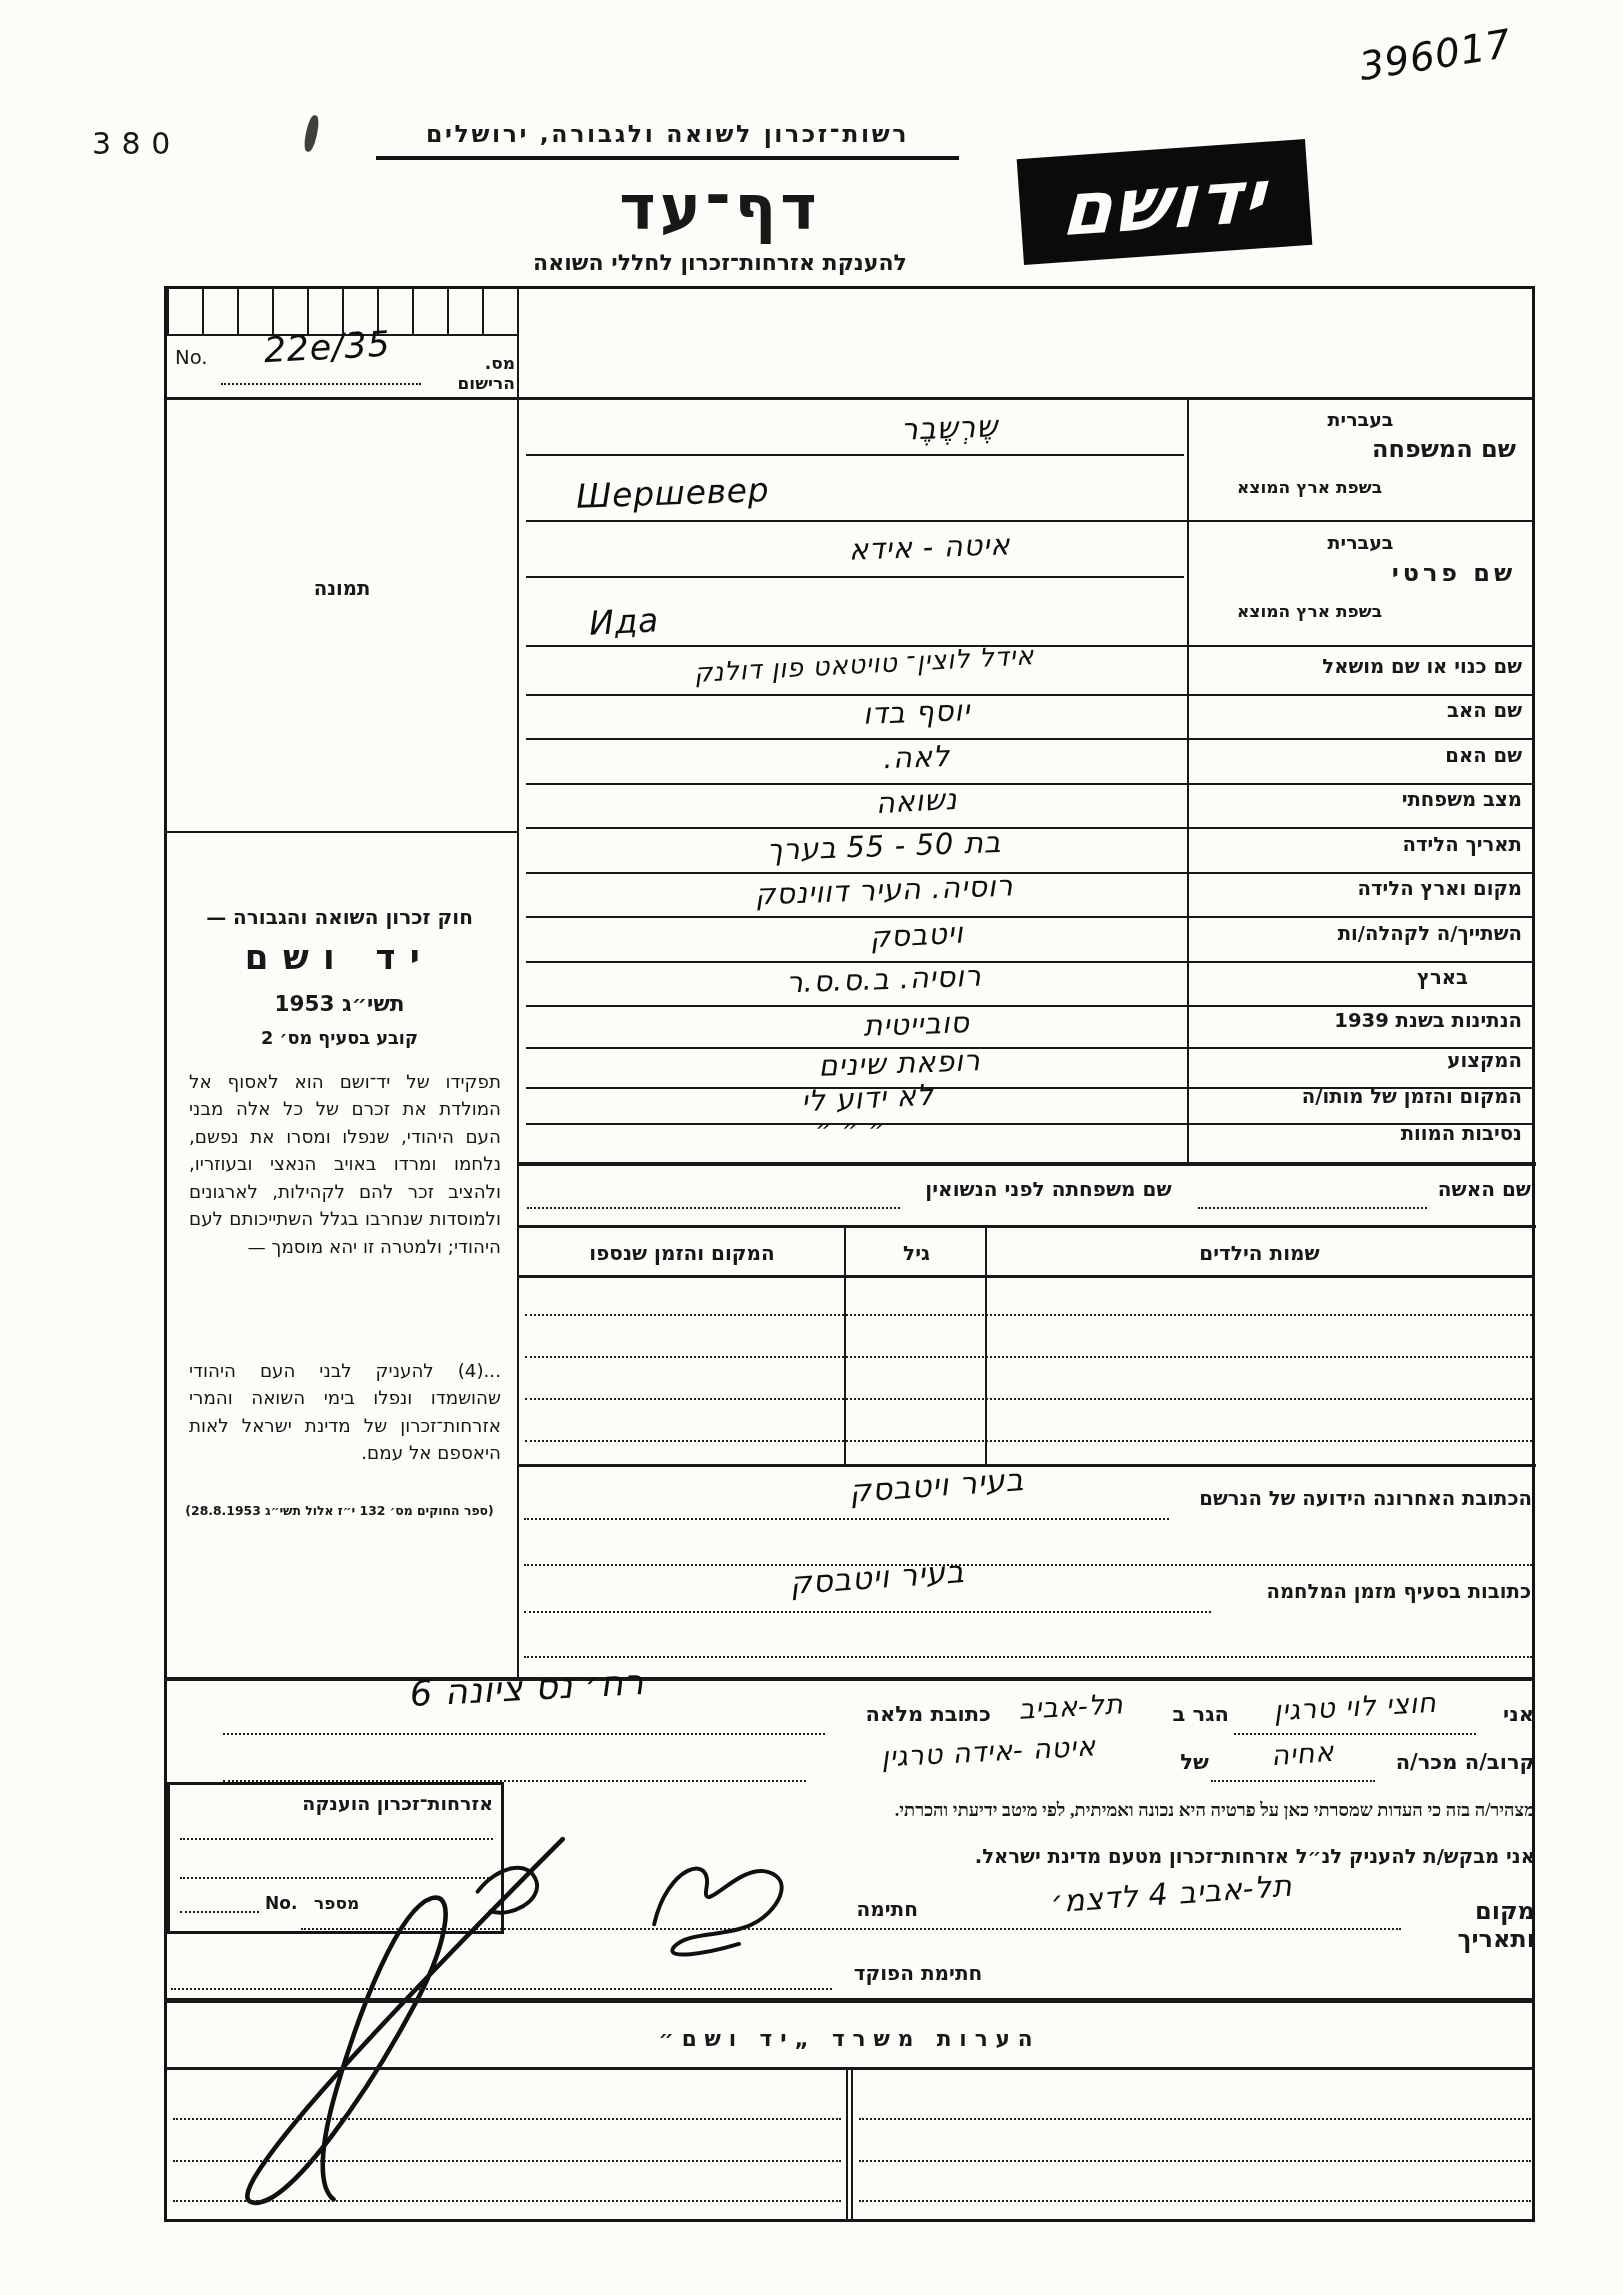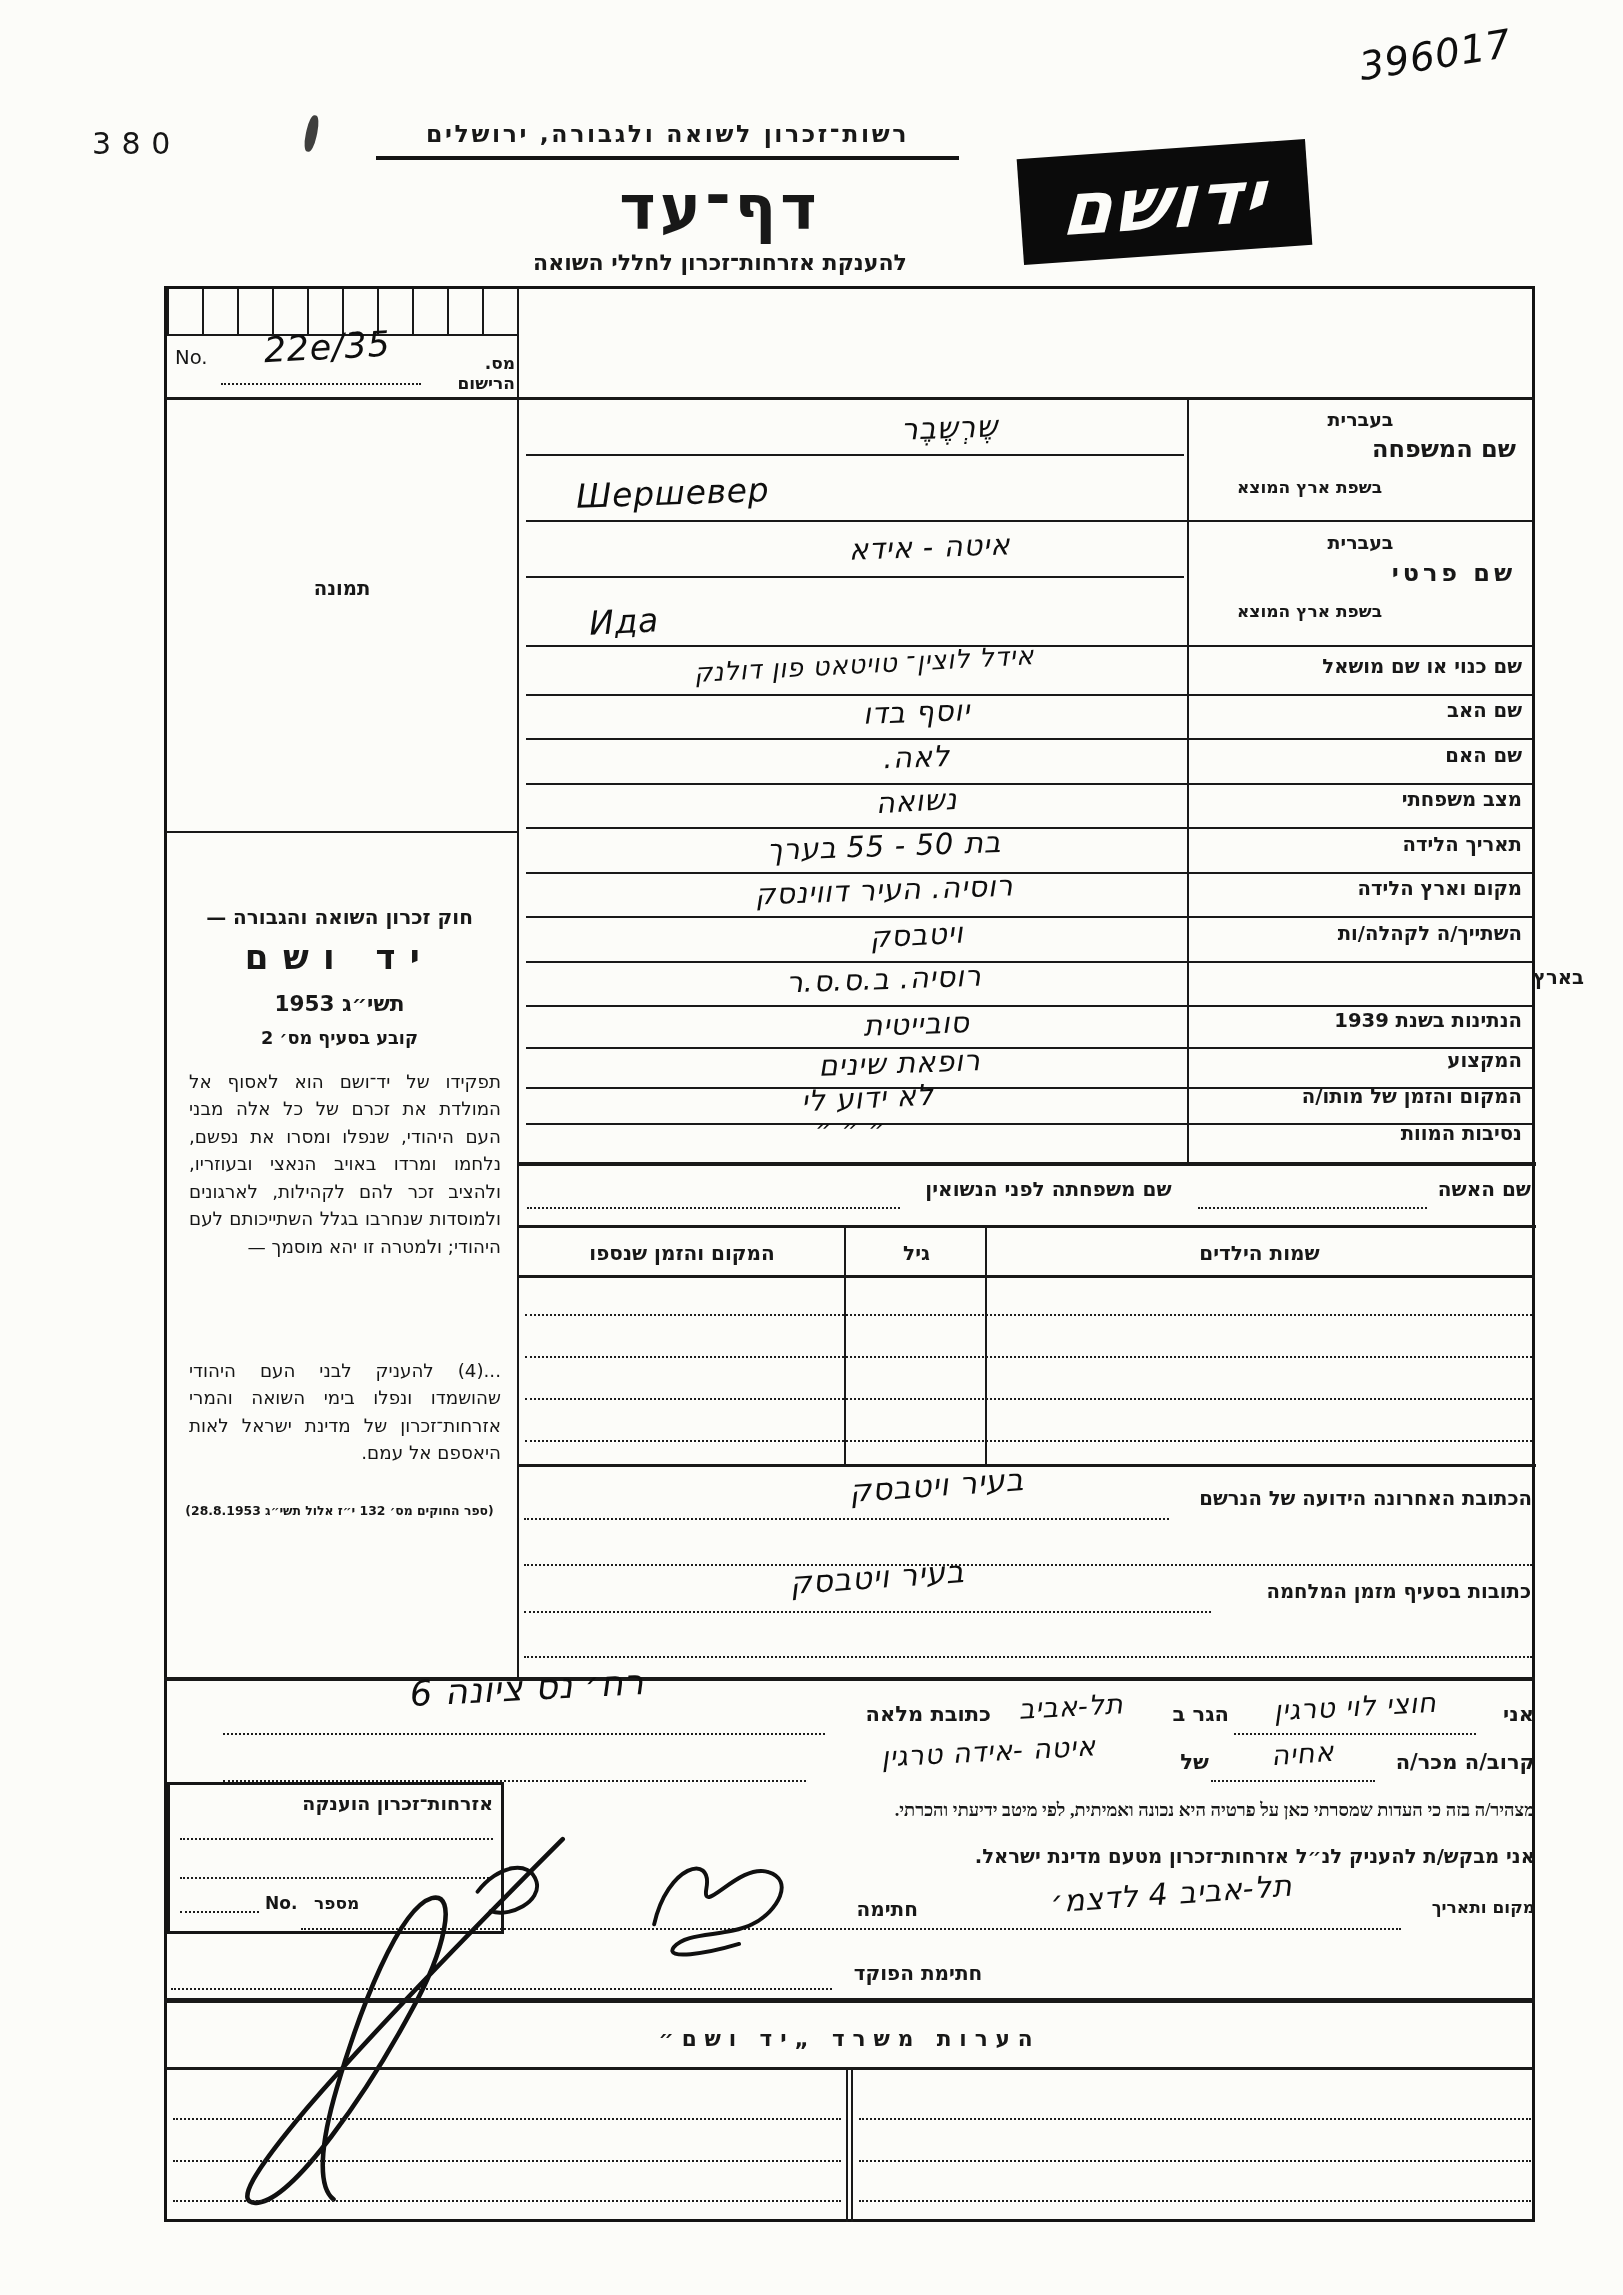--- a/index.html
+++ b/index.html
@@ -99,21 +99,21 @@
   <div class="abs hw center" style="left:720px;top:530px;width:419px;font-size:29px;transform:rotate(-2deg);">איטה - אידא</div>
   <div class="abs hw" style="left:589px;top:597px;width:262px;font-size:33px;direction:ltr;text-align:left;transform:rotate(-3deg);">Ида</div>
 
   <div class="abs lbl right" style="left:1198px;top:655px;width:324px;font-size:19.6px;">שם כנוי או שם מושאל</div>
   <div class="abs lbl right" style="left:1198px;top:699px;width:324px;font-size:19.6px;">שם האב</div>
   <div class="abs lbl right" style="left:1198px;top:744px;width:324px;font-size:19.6px;">שם האם</div>
   <div class="abs lbl right" style="left:1198px;top:788px;width:324px;font-size:19.6px;">מצב משפחתי</div>
   <div class="abs lbl right" style="left:1198px;top:833px;width:324px;font-size:19.6px;">תאריך הלידה</div>
   <div class="abs lbl right" style="left:1198px;top:877px;width:324px;font-size:19.6px;">מקום וארץ הלידה</div>
   <div class="abs lbl right" style="left:1198px;top:922px;width:324px;font-size:19.6px;">השתייך/ה לקהלה/ות</div>
-  <div class="abs lbl right" style="left:1260px;top:966px;width:324px;font-size:19.6px;">בארץ</div>
+  <div class="abs lbl right" style="left:1144px;top:966px;width:324px;font-size:19.6px;">בארץ</div>
   <div class="abs lbl right" style="left:1198px;top:1009px;width:324px;font-size:19.6px;">הנתינות בשנת 1939</div>
   <div class="abs lbl right" style="left:1198px;top:1049px;width:324px;font-size:19.6px;">המקצוע</div>
   <div class="abs lbl right" style="left:1198px;top:1085px;width:324px;font-size:19.6px;">המקום והזמן של מותו/ה</div>
   <div class="abs lbl right" style="left:1198px;top:1122px;width:324px;font-size:19.6px;">נסיבות המוות</div>
 
   <div class="abs hw center" style="left:550px;top:649px;width:628px;font-size:26px;transform:rotate(-3deg);">אידל לוצין־ טויטאט פון דולנק</div>
   <div class="abs hw center" style="left:753px;top:695px;width:327px;font-size:29px;transform:rotate(-2deg);">יוסף בדו</div>
   <div class="abs hw center" style="left:753px;top:740px;width:327px;font-size:29px;transform:rotate(-2deg);">לאה.</div>
   <div class="abs hw center" style="left:753px;top:784px;width:327px;font-size:29px;transform:rotate(-3deg);">נשואה</div>
   <div class="abs hw center" style="left:655px;top:829px;width:458px;font-size:29px;transform:rotate(-2deg);">בת 50 - 55 בערך</div>
@@ -177,21 +177,21 @@
   <div class="abs lbl right" style="left:812px;top:1845px;width:723px;font-size:19.6px;">אני מבקש/ת להעניק לנ״ל אזרחות־זכרון מטעם מדינת ישראל.</div>
 
   <div class="abs nbox" style="left:167px;top:1782px;width:337px;height:152px;"></div>
   <div class="abs lbl right" style="left:180px;top:1792px;width:313px;font-size:19px;">אזרחות־זכרון הוענקה</div>
   <div class="abs dots" style="left:180px;top:1812px;width:313px;height:26px;"></div>
   <div class="abs dots" style="left:180px;top:1851px;width:313px;height:26px;"></div>
   <div class="abs dots" style="left:180px;top:1885px;width:79px;height:26px;"></div>
   <div class="abs ltr" style="left:265px;top:1893px;width:46px;font-size:17px;font-weight:bold;">No.</div>
   <div class="abs lbl" style="left:314px;top:1893px;width:65px;font-size:17px;text-align:left;">מספר</div>
 
-  <div class="abs lbl right" style="left:1406px;top:1897px;width:129px;font-size:17px;">מקום ותאריך</div>
+  <div class="abs lbl right" style="left:1406px;top:1897px;width:129px;font-size:24px;">מקום ותאריך</div>
   <div class="abs hw center" style="left:949px;top:1876px;width:445px;font-size:30px;transform:rotate(-4deg);">תל-אביב  4 לדצמ׳</div>
   <div class="abs dots" style="left:301px;top:1898px;width:1100px;height:30px;"></div>
   <div class="abs lbl" style="left:830px;top:1897px;width:88px;font-size:20px;">חתימה</div>
 
   <svg class="abs" style="left:628px;top:1826px;" width="196" height="151" viewBox="0 0 300 230">
     <path d="M40,150 C60,60 130,40 120,95 C112,140 170,55 215,70 C255,82 230,130 190,150 C150,170 90,160 70,185 C55,205 120,195 170,180" fill="none" stroke="#101010" stroke-width="6" stroke-linecap="round"></path>
   </svg>
 
   <div class="abs lbl center" style="left:841px;top:1961px;width:154px;font-size:20px;">חתימת הפוקד</div>
   <div class="abs dots" style="left:171px;top:1958px;width:661px;height:30px;"></div>

